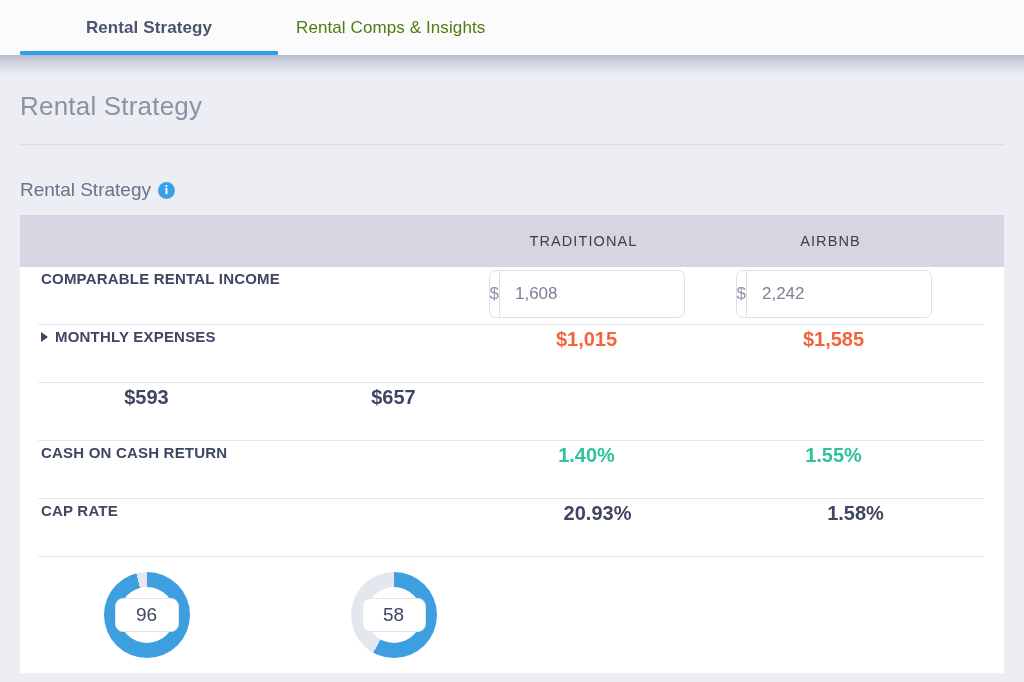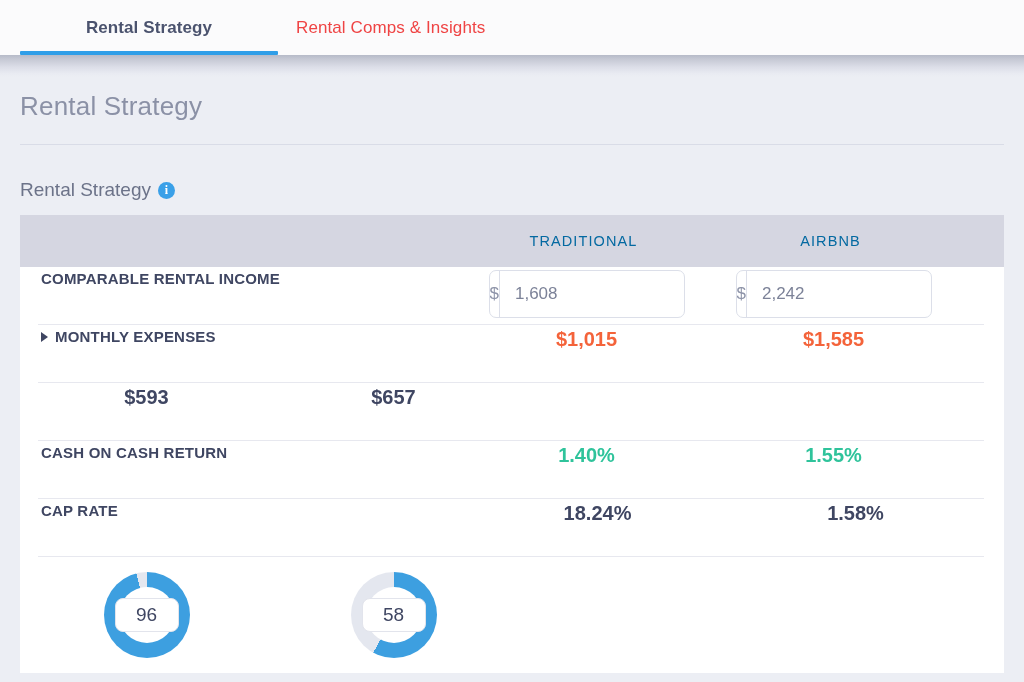--- a/index.html
+++ b/index.html
@@ -29,21 +29,21 @@
     padding-left: 20px;
   }
   .tab {
     position: relative;
     height: 55px;
     display: flex;
     align-items: center;
     justify-content: center;
     padding: 0 18px;
     font-size: 17px;
-    color: #ef4444;
+    color: #4d7c0f;
     cursor: pointer;
     white-space: nowrap;
     letter-spacing: 0.1px;
   }
   .tab.active {
     color: #4b536e;
     font-weight: bold;
   }
   .tab.active::after {
     content: "";
@@ -119,21 +119,21 @@
     height: 52px;
     background: #d5d6e1;
     align-items: center;
   }
   .th-spacer { width: 440px; }
   .th {
     width: 247px;
     text-align: center;
     font-size: 14.5px;
     letter-spacing: 1.1px;
-    color: #0369a1;
+    color: #404040;
   }
 
   .row {
     display: flex;
     align-items: flex-start;
     position: relative;
     padding: 3px;
   }
   .row::after {
     content: "";
@@ -372,21 +372,21 @@
     </div>
 
     <div class="row row-coc">
       <div class="rh">CASH ON CASH RETURN</div>
       <div class="rv positive">1.40%</div>
       <div class="rv positive">1.55%</div>
     </div>
 
     <div class="row row-cap">
       <div class="rh">CAP RATE</div>
-      <div class="rv">18.24%</div>
+      <div class="rv">20.93%</div>
       <div class="rv">1.58%</div>
     </div>
 
     <div class="row row-occ no-divider">
 
       <div class="donut-cell">
         <div class="donut" id="donut-trad" style="background: conic-gradient(rgb(61, 159, 224) 0deg, rgb(61, 159, 224) 345.6deg, rgb(228, 231, 239) 345.6deg, rgb(228, 231, 239) 360deg);">
           <div class="hole"></div>
           <div class="box">
             <input type="text" value="96" style="">

